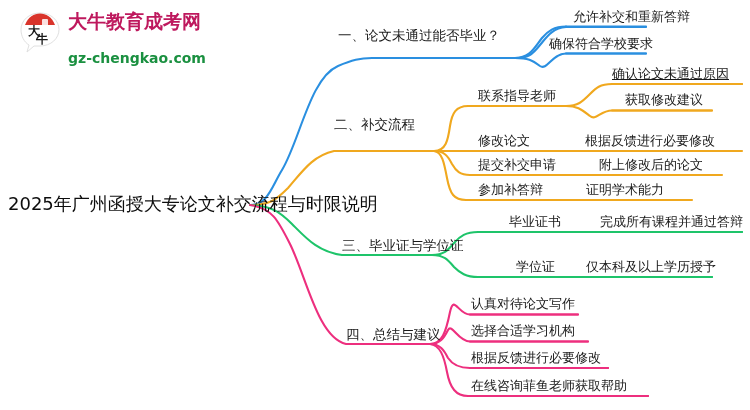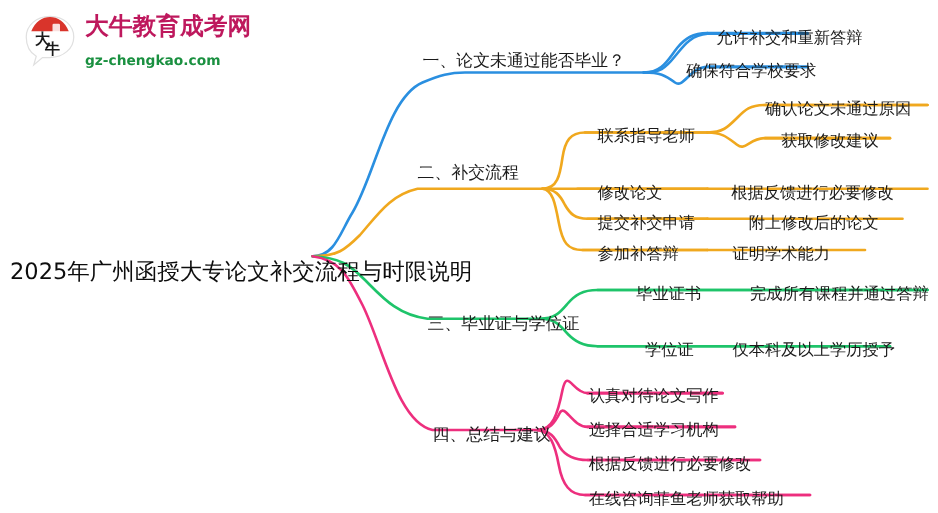--- a/index.html
+++ b/index.html
@@ -46,37 +46,36 @@
   }
   .logo-title {
     font-size: 19px;
     font-weight: bold;
     color: #be185d;
     letter-spacing: 0px;
     line-height: 22px;
     white-space: nowrap;
   }
   .logo-sub {
-    font-size: 11px;
+    font-size: 14px;
     font-weight: bold;
     color: #1a9040;
     line-height: 15px;
-    margin-top: 9px;
+    margin-top: 19px;
     white-space: nowrap;
     font-family: "DejaVu Sans", "Liberation Sans", sans-serif;
   }
 
   
   .node {
     position: absolute;
     font-size: 13.5px;
     color: #1a1a1a;
     line-height: 16px;
     white-space: nowrap;
-    margin-top: 14px;
   }
   .node.root {
     font-size: 18px;
     color: #0d0d0d;
   }
   .node.lvl1 {
     font-size: 13.5px;
     text-align: center;
   }
   .node.lvl2 {
@@ -160,21 +159,21 @@
 <div class="node lvl1" style="left:338px; top:27px;">一、论文未通过能否毕业？</div>
 <div class="node lvl2" style="left:573px; top:9px;">允许补交和重新答辩</div>
 <div class="node lvl2" style="left:549px; top:36px;text-align:right;">确保符合学校要求</div>
 
 <div class="node lvl1" style="left:334px; top:116px;">二、补交流程</div>
 <div class="node lvl2" style="left:478px; top:88px;">联系指导老师</div>
 <div class="node lvl2" style="left:478px; top:133px;">修改论文</div>
 <div class="node lvl2" style="left:478px; top:157px;">提交补交申请</div>
 <div class="node lvl2" style="left:478px; top:182px;">参加补答辩</div>
 
-<div class="node lvl3" style="left:612px; top:66px;">确认论文未通过原因</div>
+<div class="node lvl3" style="left:612px; top:66px;text-decoration:underline;">确认论文未通过原因</div>
 <div class="node lvl3" style="left:625px; top:92px;">获取修改建议</div>
 <div class="node lvl3" style="left:585px; top:133px;text-align:center;">根据反馈进行必要修改</div>
 <div class="node lvl3" style="left:599px; top:157px;">附上修改后的论文</div>
 <div class="node lvl3" style="left:586px; top:182px;">证明学术能力</div>
 
 <div class="node lvl1" style="left:342px; top:237px;">三、毕业证与学位证</div>
 <div class="node lvl2" style="left:509px; top:214px;">毕业证书</div>
 <div class="node lvl2" style="left:516px; top:259px;">学位证</div>
 <div class="node lvl3" style="left:600px; top:214px;">完成所有课程并通过答辩</div>
 <div class="node lvl3" style="left:586px; top:259px;">仅本科及以上学历授予</div>

